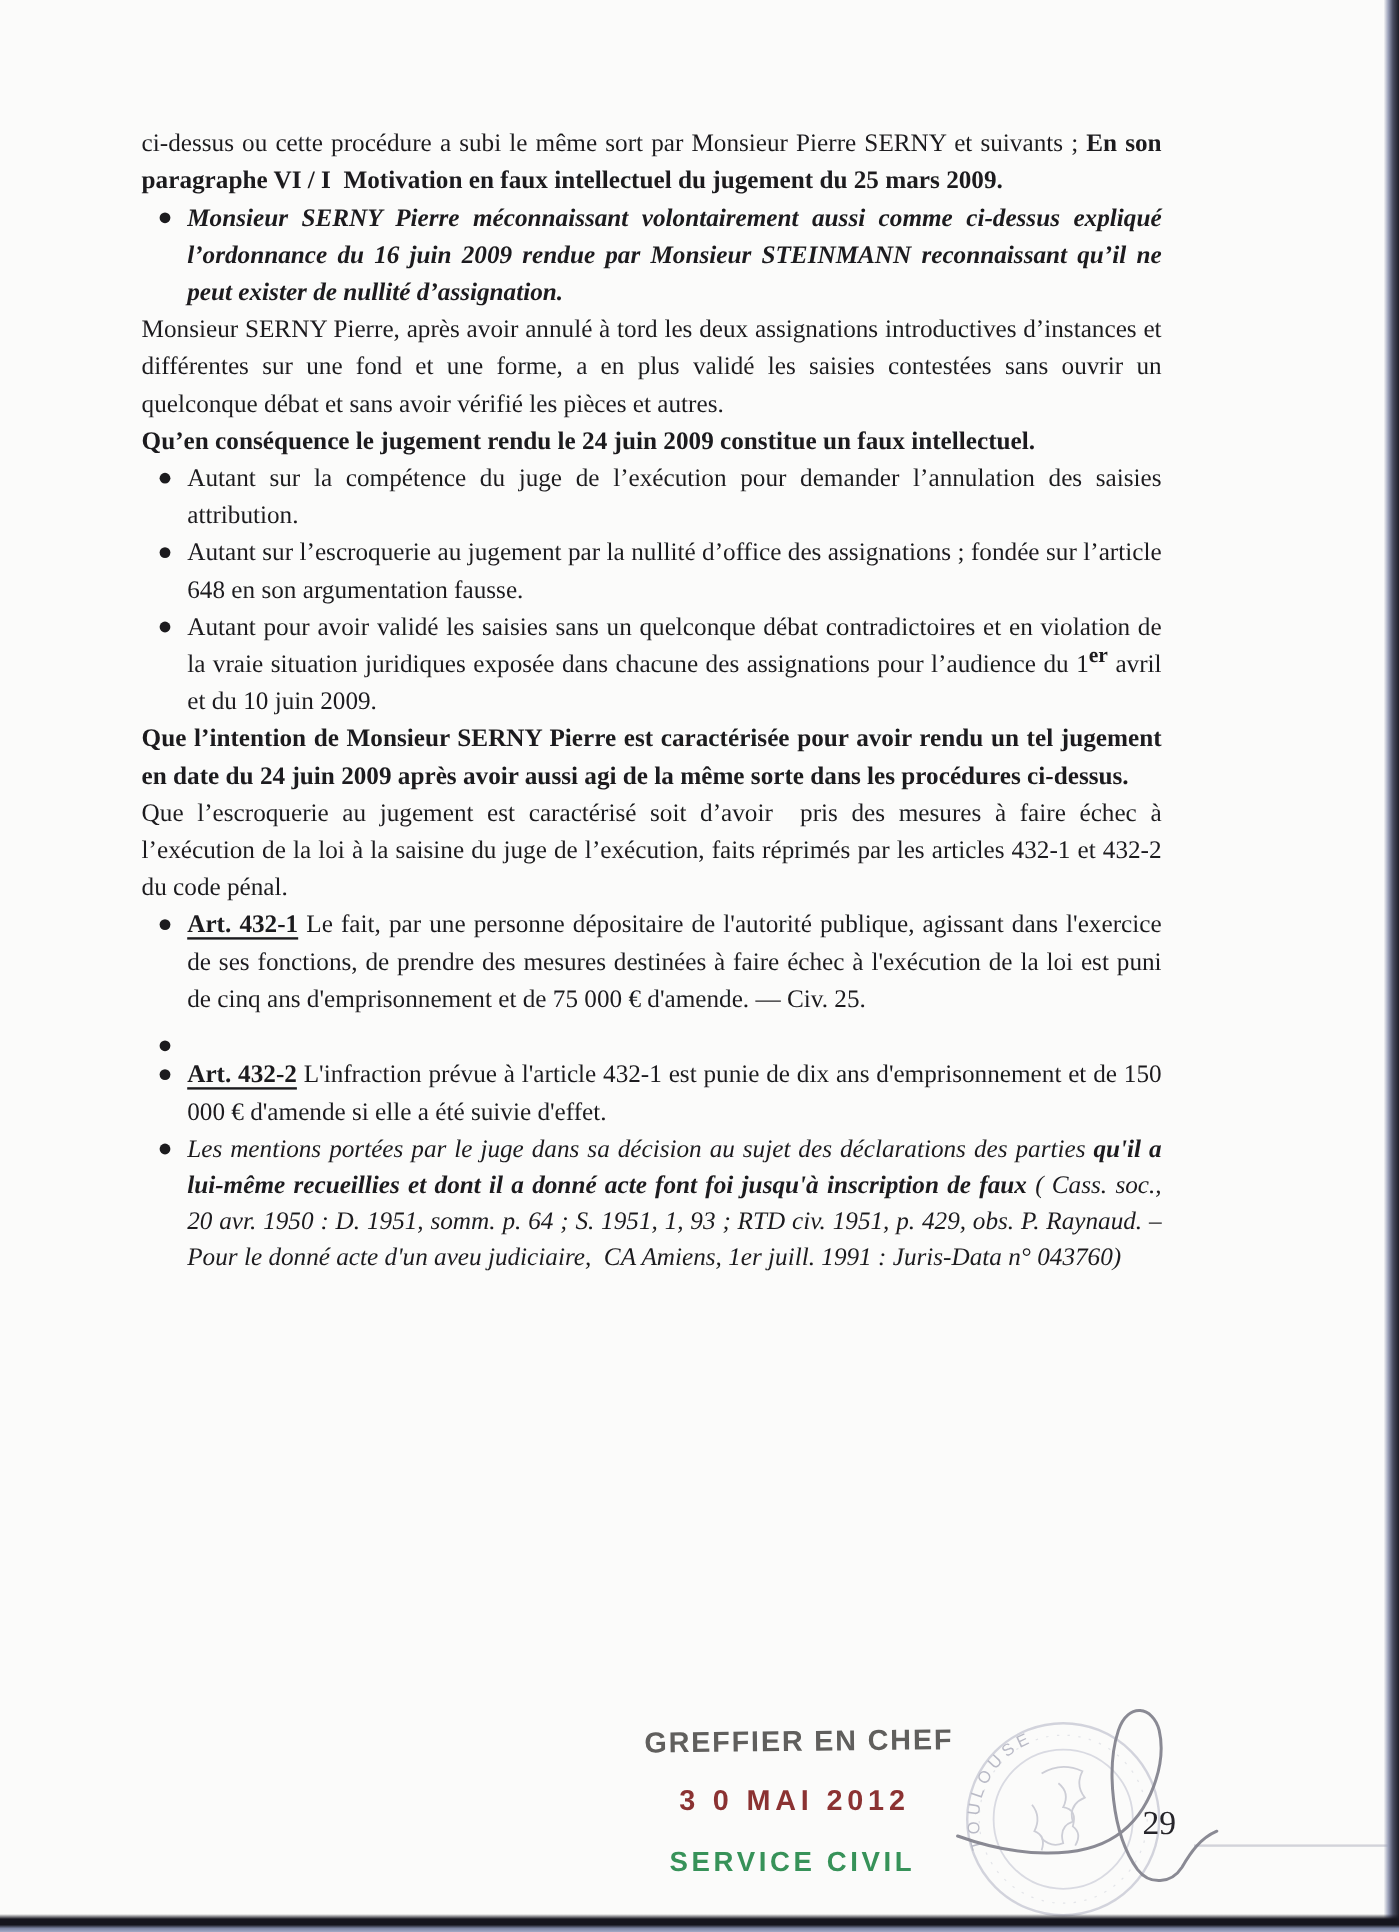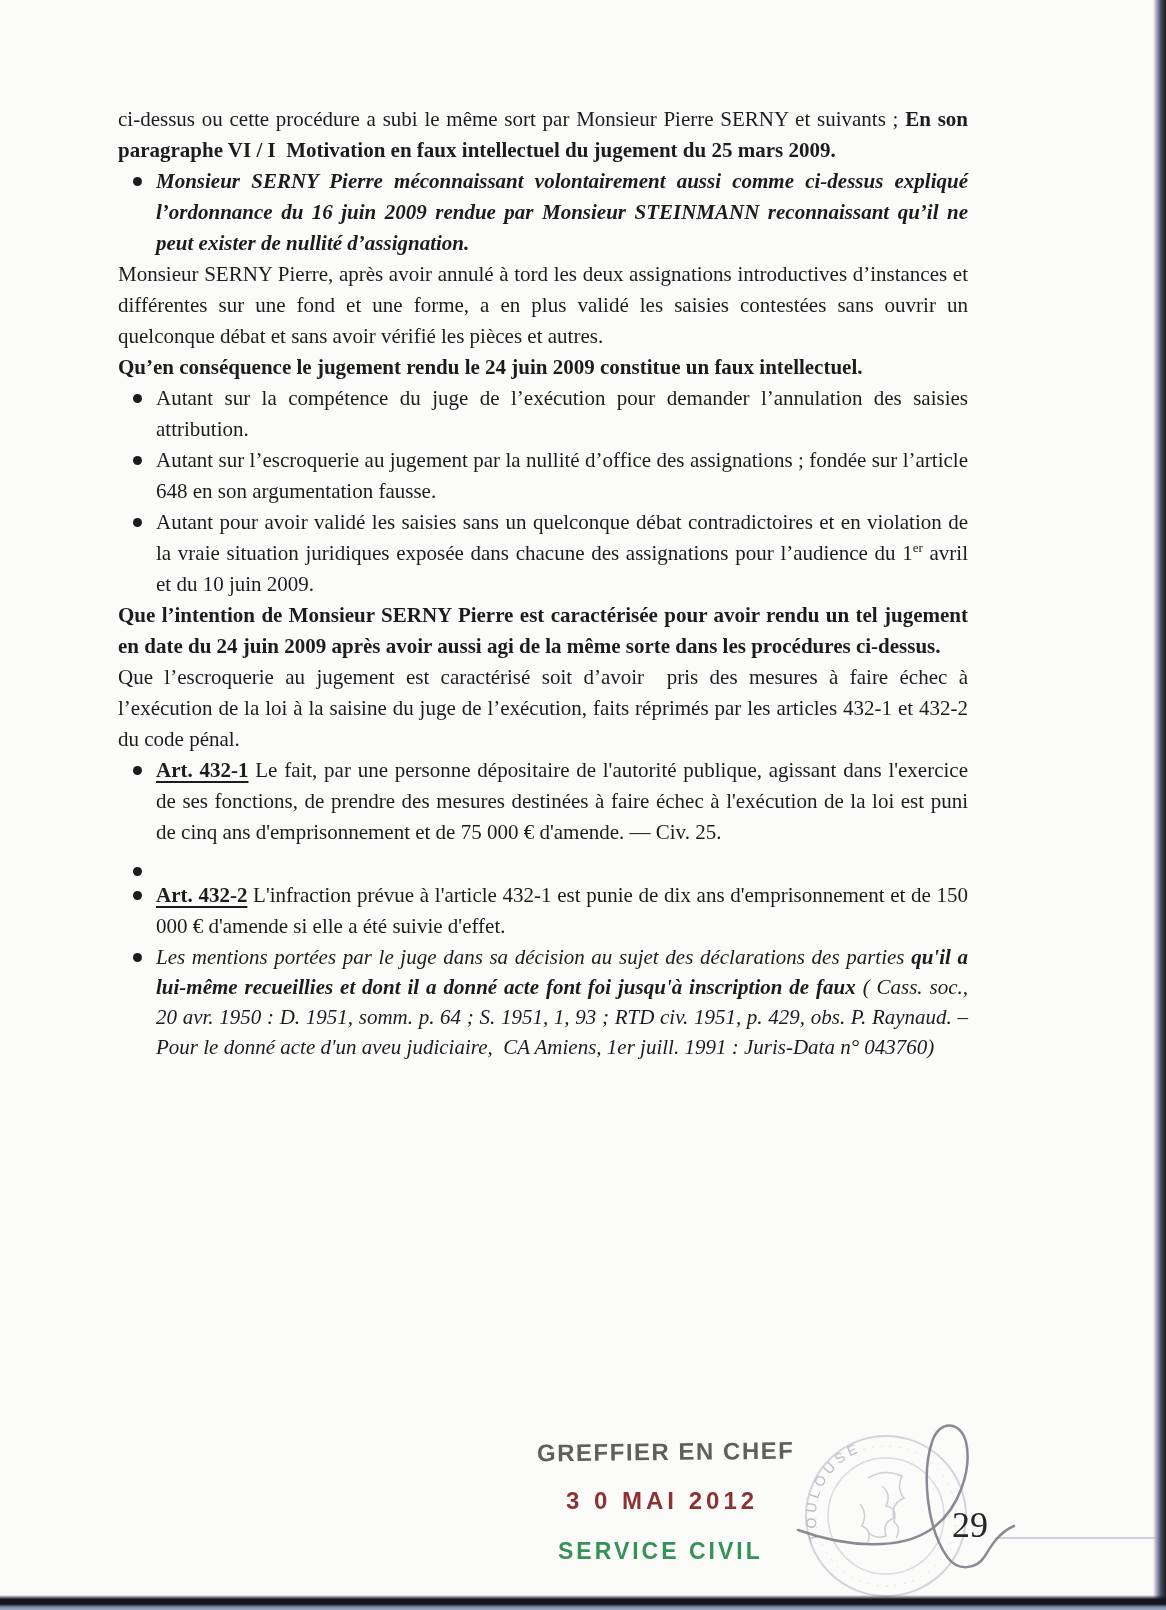--- a/index.html
+++ b/index.html
@@ -31,21 +31,21 @@
   ul.blist { margin:0; padding:0; list-style:none; }
   ul.blist li { position:relative; padding-left:38px; }
   ul.blist li::before {
     content:''; position:absolute; left:15px; top:11px;
     width:9px; height:9px; border-radius:50%; background:#1c1b1e;
   }
   .bold { font-weight:bold; }
   .bi { font-weight:bold; font-style:italic; }
   .it { font-style:italic; }
   .u2 { text-decoration:underline; text-decoration-thickness:2px; text-underline-offset:4px; }
-  sup { font-size:13px; line-height:0; }
+  sup { font-size:18px; line-height:0;font-weight:bold; }
 
   .m-b1 { margin-top:1px; }
   .m-p2 { margin-top:16px; }
   .m-p3 { margin-top:15px; }
   .m-b2 { margin-top:22px; }
   .m-h1 { margin-top:23px; }
   .m-b3 { margin-top:25px; }
   .m-b4 { margin-top:22px; }
   .m-b5 { margin-top:21px; }
   .m-p4 { margin-top:13px; }
@@ -57,21 +57,21 @@
   .m-b9 { margin-top:23px; }
   .cite { line-height:30px; }
 
   
   .stamp { position:absolute; font-family:"Liberation Sans", sans-serif; font-weight:700; white-space:nowrap; z-index:3; }
   .stamp-greffier { left:537px; top:1438px; font-size:24px; letter-spacing:1.5px; color:#4b4a48; transform:rotate(-0.6deg); opacity:.88; }
   .stamp-date { left:566px; top:1487px; font-size:24px; letter-spacing:4px; color:#7f1d1d; opacity:.9; }
   .stamp-service { left:558px; top:1538px; font-size:23px; letter-spacing:3px; color:#15803d; opacity:.85; }
   .seal { position:absolute; left:796px; top:1426px; z-index:2; }
   .signature { position:absolute; left:778px; top:1408px; z-index:3; }
-  .page-number { position:absolute; left:952px; top:1504px; font-size:36px; color:#26252a; z-index:4; }
+  .page-number { position:absolute; left:952px; top:1504px; font-size:28px; color:#26252a; z-index:4; }
   .footer-rule { position:absolute; left:995px; top:1537px; width:163px; height:2px; background:#c4c5cf; opacity:.75; z-index:1; }
 </style>
 </head>
 <body>
 
 <div class="content">
 
   <p><span>ci-dessus ou cette procédure a subi le même sort par Monsieur Pierre SERNY et suivants&nbsp;; </span><span class="bold">En son paragraphe VI / I&nbsp; Motivation en faux intellectuel du jugement du 25 mars 2009.</span></p>
 
   <ul class="blist m-b1">

